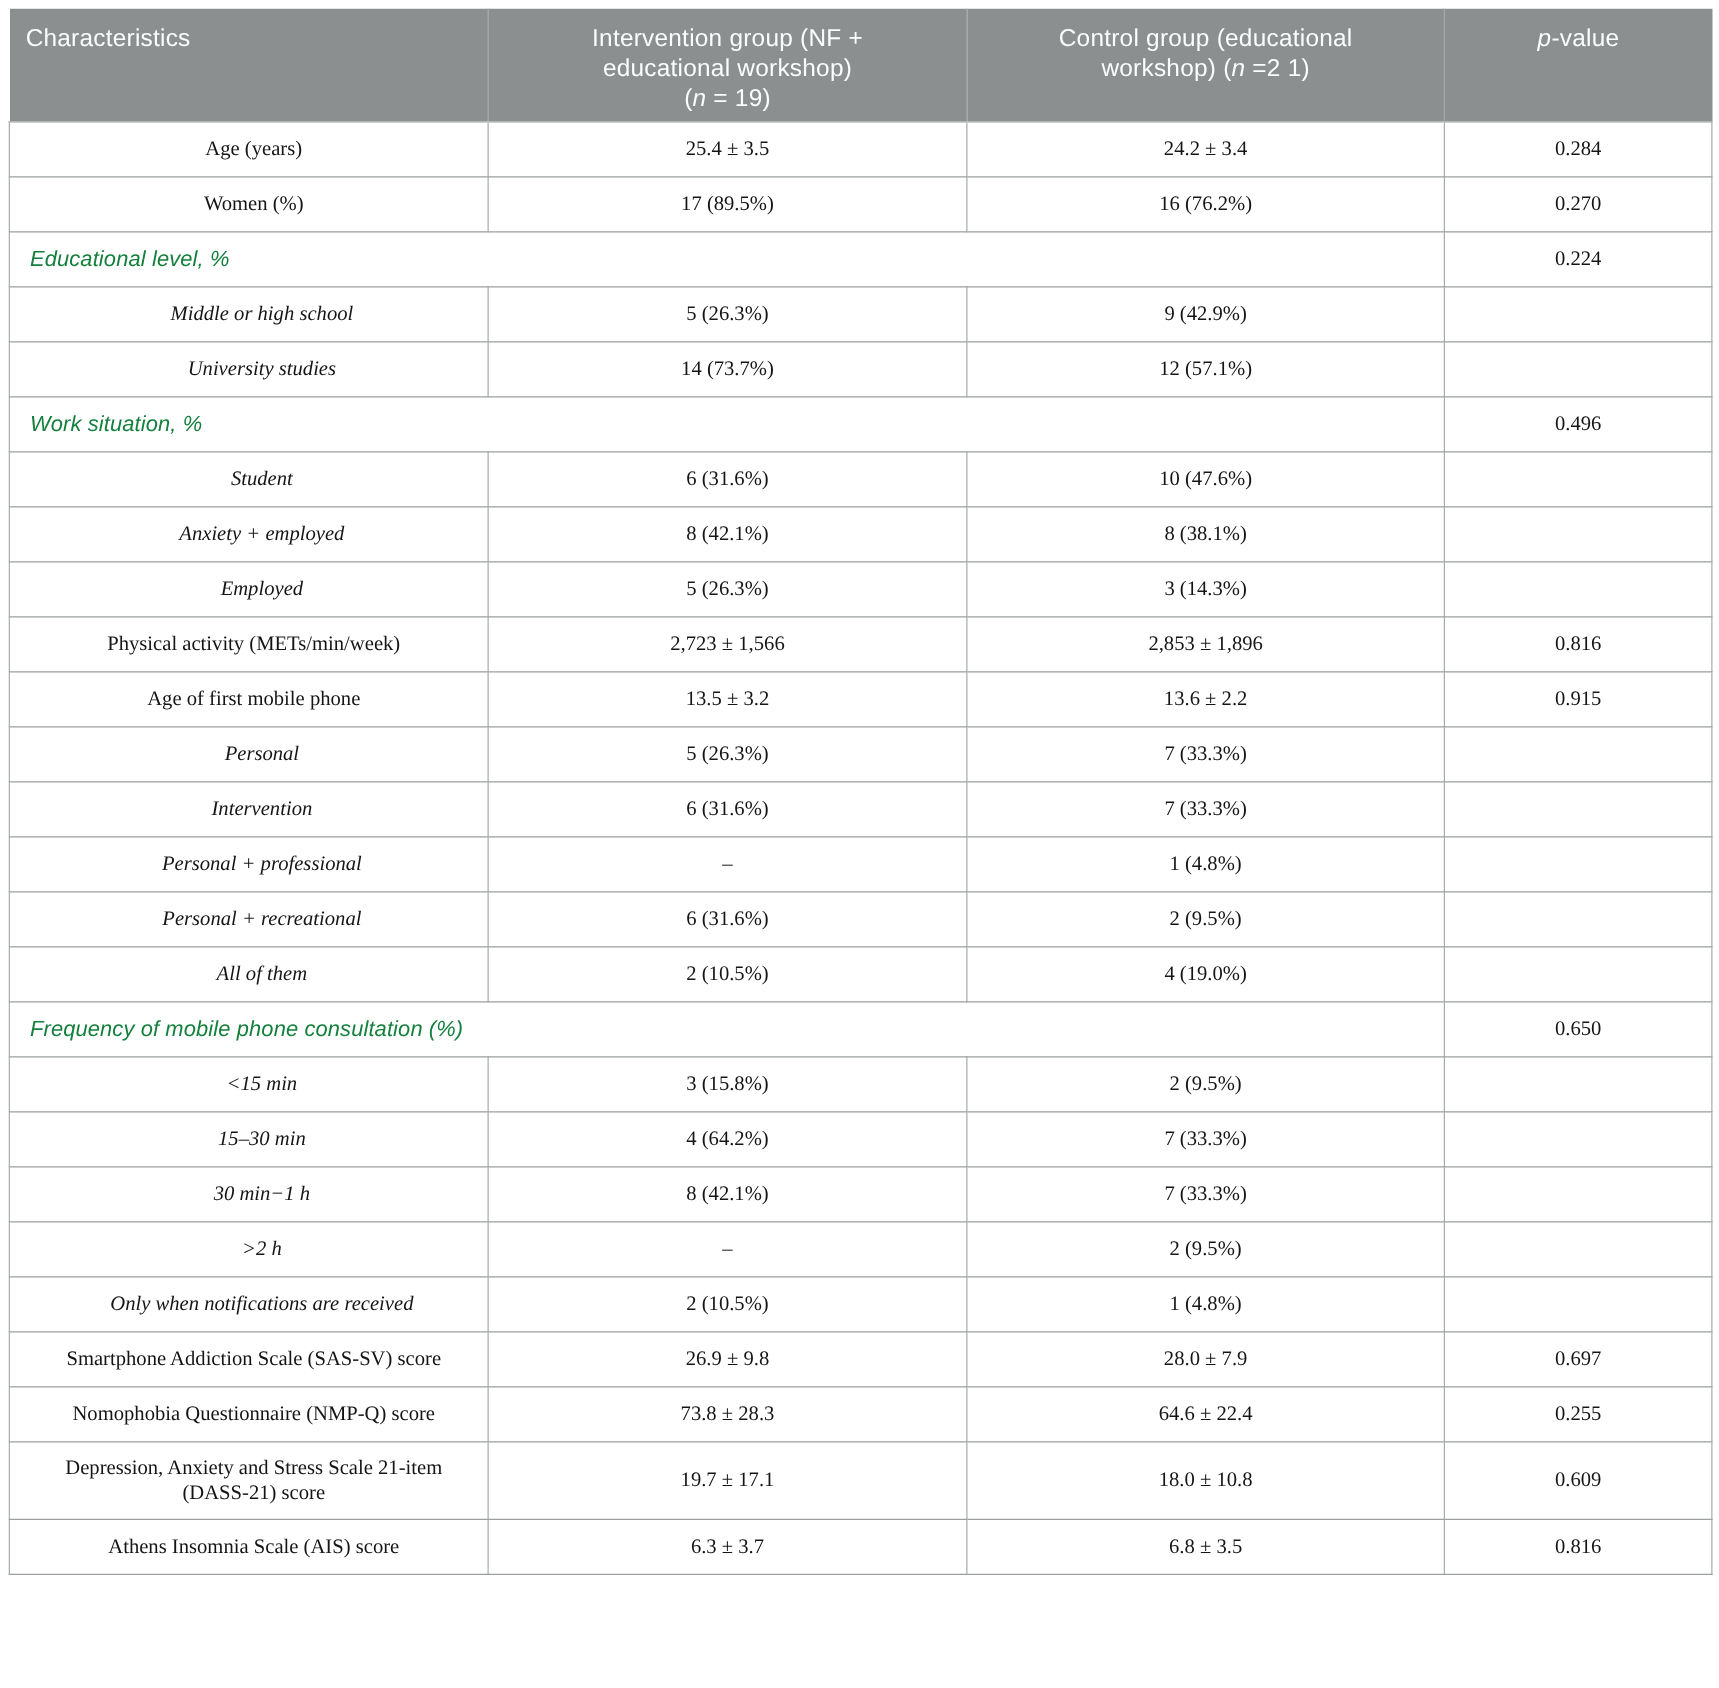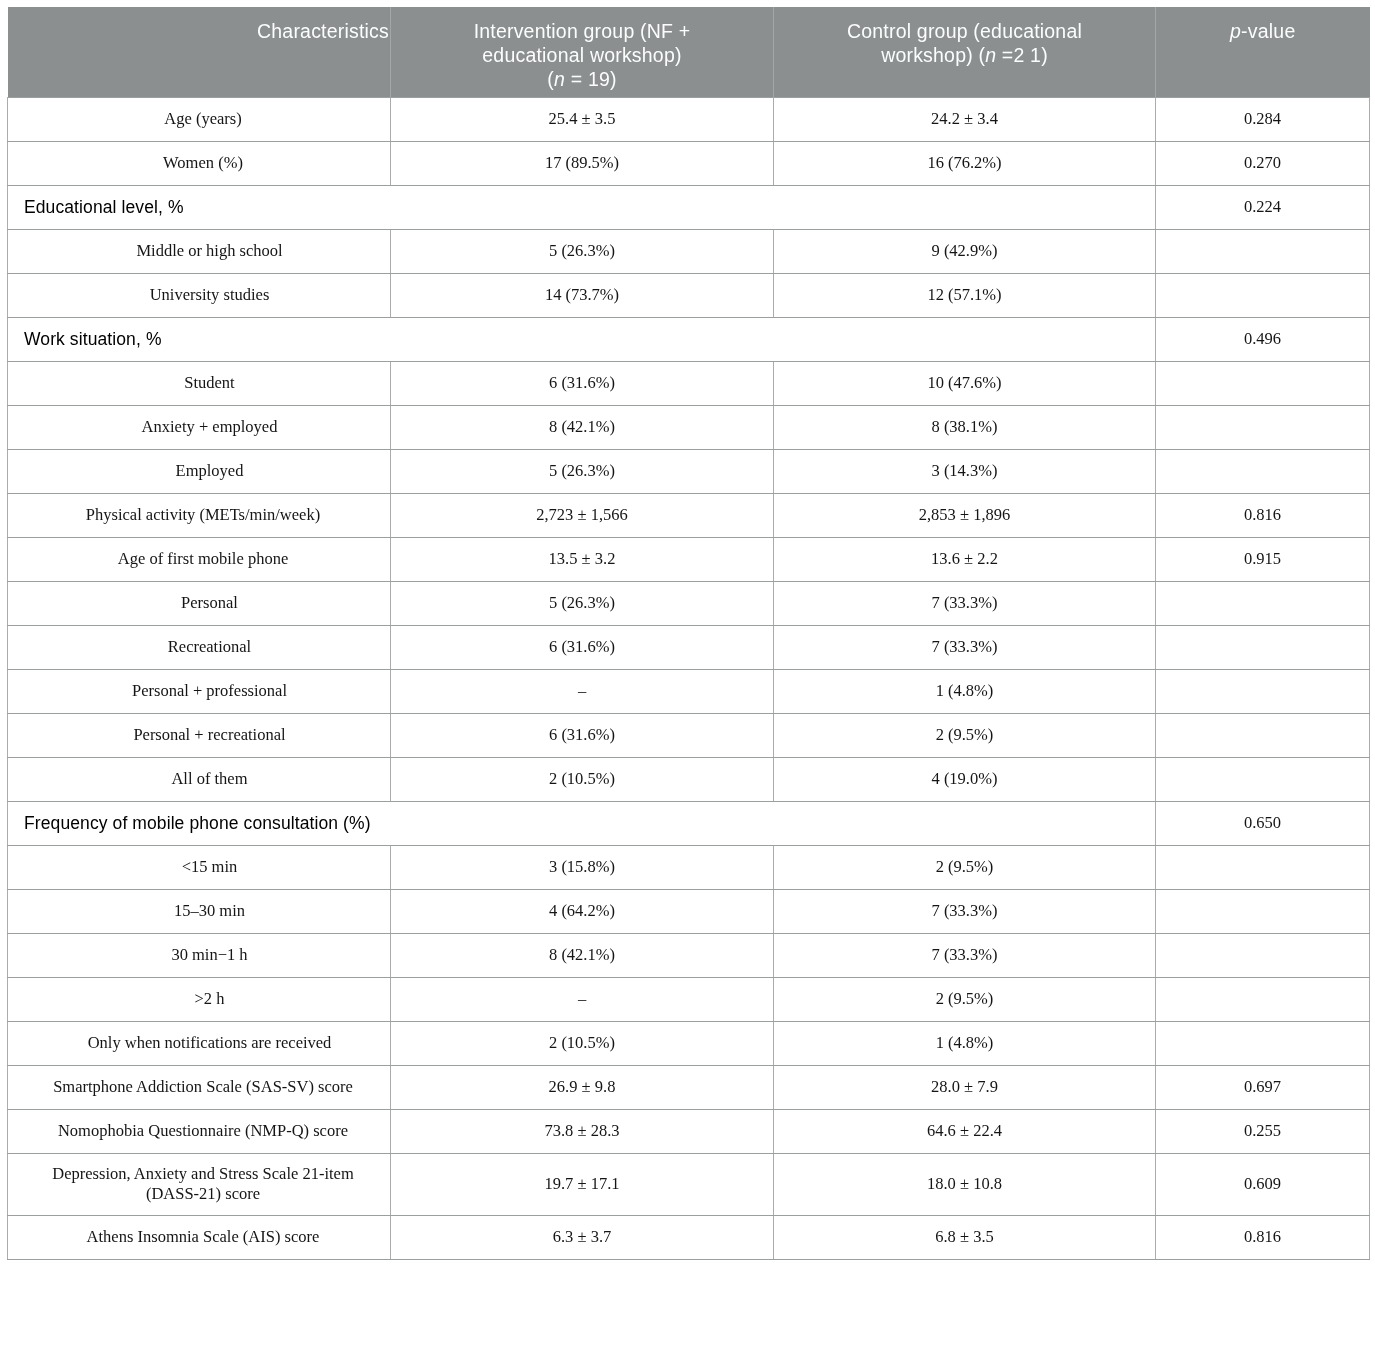--- a/index.html
+++ b/index.html
@@ -30,21 +30,21 @@
     font-weight: normal;
     font-size: 19.5px;
     line-height: 24px;
     letter-spacing: 0.2px;
     vertical-align: top;
     text-align: center;
     padding-top: 12px;
     border: none;
   }
   thead th + th { border-left: 1px solid #a3a7a8; }
-  thead th.align-left { text-align: right; padding-left: 31px; }
+  thead th.align-left { text-align: left; padding-left: 13px; }
   thead th i { font-style: italic; }
   .hline { display: block; }
 
   
   tbody tr { height: 44px; }
   tbody tr.tall { height: 62px; }
   tbody td {
     background: #ffffff;
     border-top: 1px solid #9b9fa0;
     border-bottom: 1px solid #9b9fa0;
@@ -54,28 +54,29 @@
     font-size: 16.5px;
     color: #151515;
     vertical-align: middle;
     padding: 2px 8px;
   }
   tbody td.c-label {
     text-align: center;
     padding-left: 22px;
     padding-right: 14px;
   }
-  tbody td.c-label.sub { padding-left: 35px; }
+  tbody td.c-label.sub { padding-left: 35px; font-style: italic; }
   tbody td.c-section {
     font-family: "Liberation Sans", sans-serif;
     font-size: 17.5px;
-    color: #000000;
+    color: #15803d;
     text-align: left;
     padding-left: 16px;
     letter-spacing: 0.1px;
+    font-style: italic;
   }
   tbody td.c-val, tbody td.c-p { text-align: center; }
 </style>
 </head>
 <body>
 
 <div class="page">
   <table class="char-table">
     <colgroup>
       <col class="c1">
@@ -165,21 +166,21 @@
           <td class="c-val">13.6 ± 2.2</td>
           <td class="c-p">0.915</td>
         </tr>
         <tr>
           <td class="c-label sub">Personal</td>
           <td class="c-val">5 (26.3%)</td>
           <td class="c-val">7 (33.3%)</td>
           <td class="c-p"></td>
         </tr>
         <tr>
-          <td class="c-label sub">Recreational</td>
+          <td class="c-label sub">Intervention</td>
           <td class="c-val">6 (31.6%)</td>
           <td class="c-val">7 (33.3%)</td>
           <td class="c-p"></td>
         </tr>
         <tr>
           <td class="c-label sub">Personal + professional</td>
           <td class="c-val">–</td>
           <td class="c-val">1 (4.8%)</td>
           <td class="c-p"></td>
         </tr>

